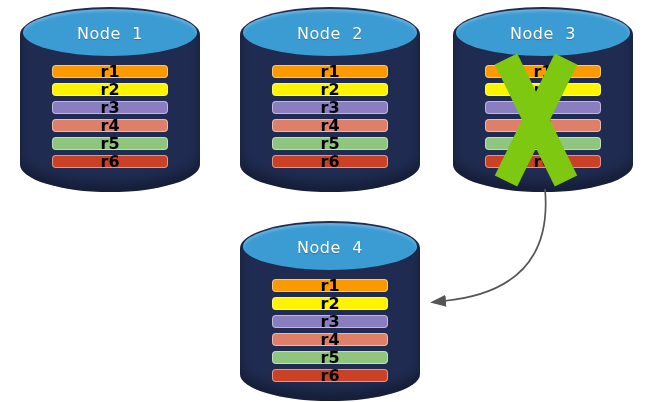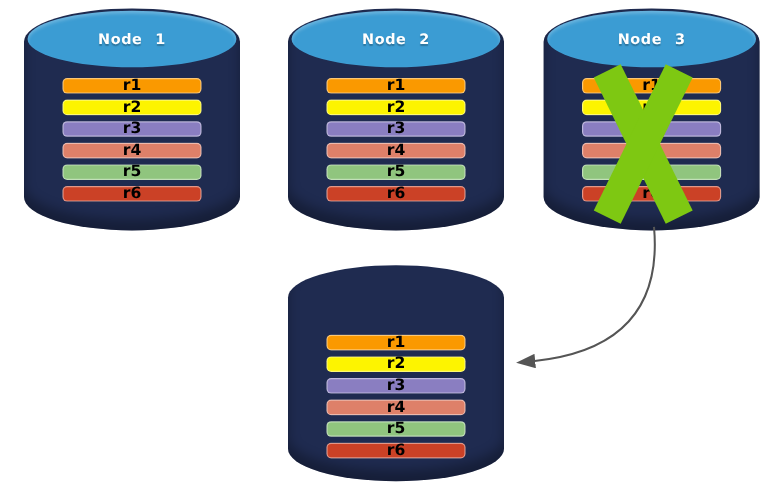--- a/index.html
+++ b/index.html
@@ -24,35 +24,35 @@
     box-shadow: inset 0 -9px 10px rgba(0,0,0,0.30);
   }
   .cyl-top {
     position: absolute; top: 2px; left: 3px; right: 3px; height: 47px;
     border-radius: 50%;
     display: flex; align-items: center; justify-content: center;
     box-shadow: inset 0 2px 3px rgba(255,255,255,0.25);
   }
   .node-title {
     color: #ffffff;
-    font-size: 12px;
-    font-weight: bold;
+    font-size: 16px;
+    font-weight: normal;
     word-spacing: 6px;
     letter-spacing: 0.5px;
     padding-top: 1px;
     text-shadow: 0 1px 1px rgba(0,0,0,0.25);
   }
   .rows { position: absolute; left: 32px; top: 58px; width: 116px; }
   .row {
     height: 13px;
     margin-bottom: 5px;
     border-radius: 4px;
     border: 1px solid rgba(255,255,255,0.45);
     display: flex; align-items: center; justify-content: center;
-    font-size: 13px; font-weight: bold; color: #000000; line-height: 1;
+    font-size: 16px; font-weight: bold; color: #000000; line-height: 1;
   }
   .x-overlay {
     position: absolute; left: 40px; top: 46px; width: 86px; height: 134px;
     pointer-events: none;
   }
   .arrow-svg { position: absolute; left: 420px; top: 182px; width: 140px; height: 130px; }
 </style>
 </head>
 <body>
 
@@ -102,20 +102,23 @@
       <div class="row" style="background-color: rgb(203, 65, 38);">r6</div>
     </div>
     <svg class="x-overlay" viewBox="0 0 86 134">
       <line x1="13" y1="6" x2="73" y2="128" stroke-width="25" stroke-linecap="butt" style="stroke: rgb(126, 200, 18);"></line>
       <line x1="73" y1="6" x2="13" y2="128" stroke-width="25" stroke-linecap="butt" style="stroke: rgb(126, 200, 18);"></line>
     </svg>
   </div>
 
   <div class="node node-4">
     <div class="cyl-shell" style="background-color: rgb(31, 43, 80);"></div>
+    <div class="cyl-top" style="background-color: rgb(59, 156, 211);">
+      <span class="node-title">Node 4</span>
+    </div>
     <div class="rows">
       <div class="row" style="background-color: rgb(250, 153, 0);">r1</div>
       <div class="row" style="background-color: rgb(253, 244, 0);">r2</div>
       <div class="row" style="background-color: rgb(138, 126, 193);">r3</div>
       <div class="row" style="background-color: rgb(222, 128, 105);">r4</div>
       <div class="row" style="background-color: rgb(144, 197, 126);">r5</div>
       <div class="row" style="background-color: rgb(203, 65, 38);">r6</div>
     </div>
   </div>
 

